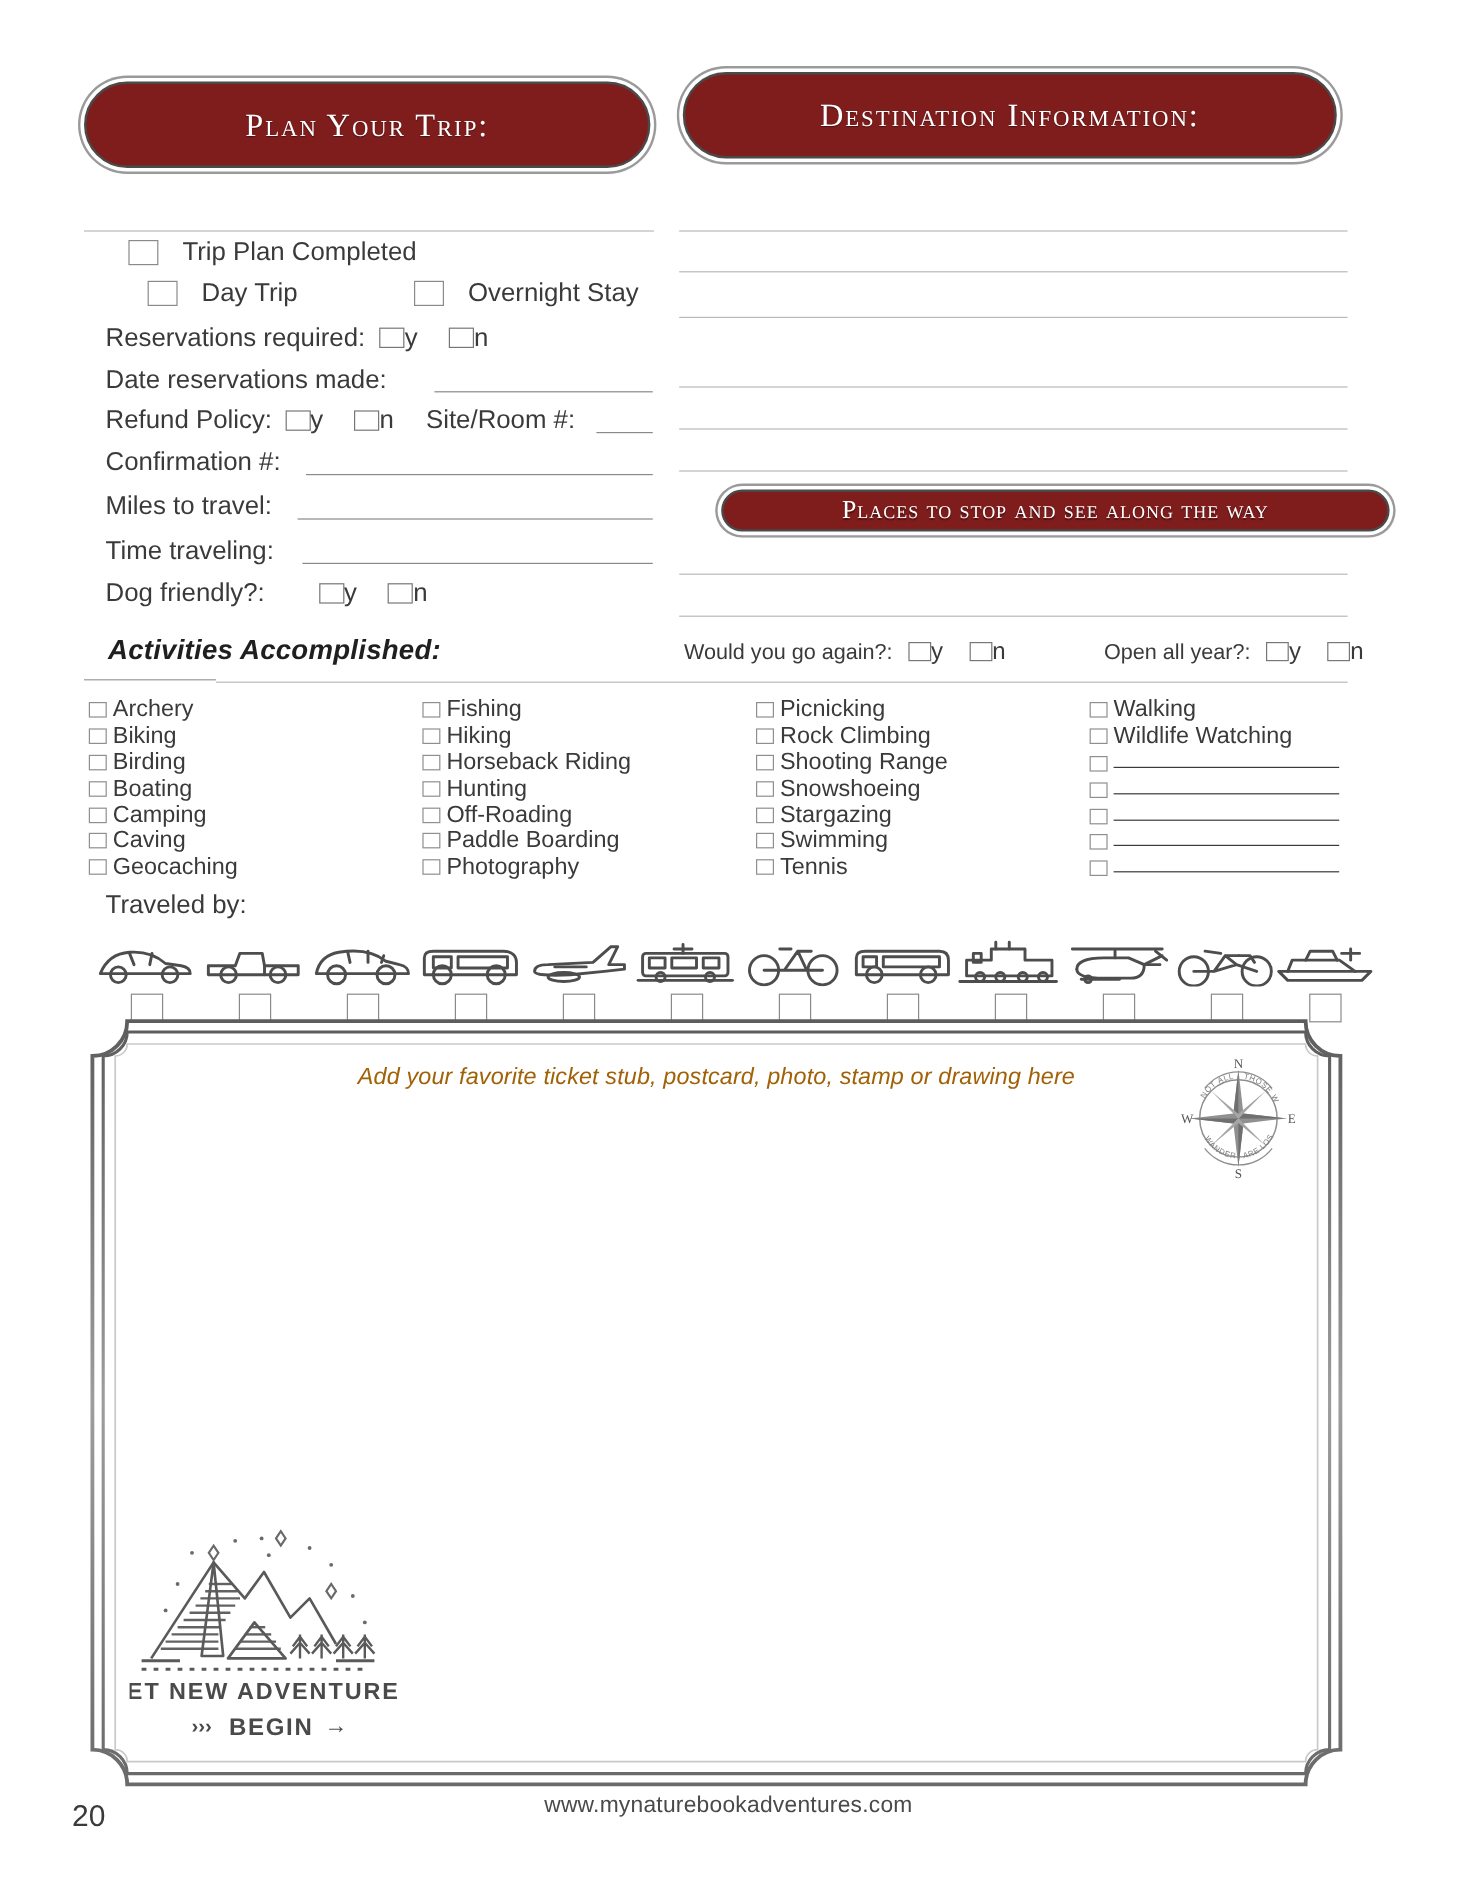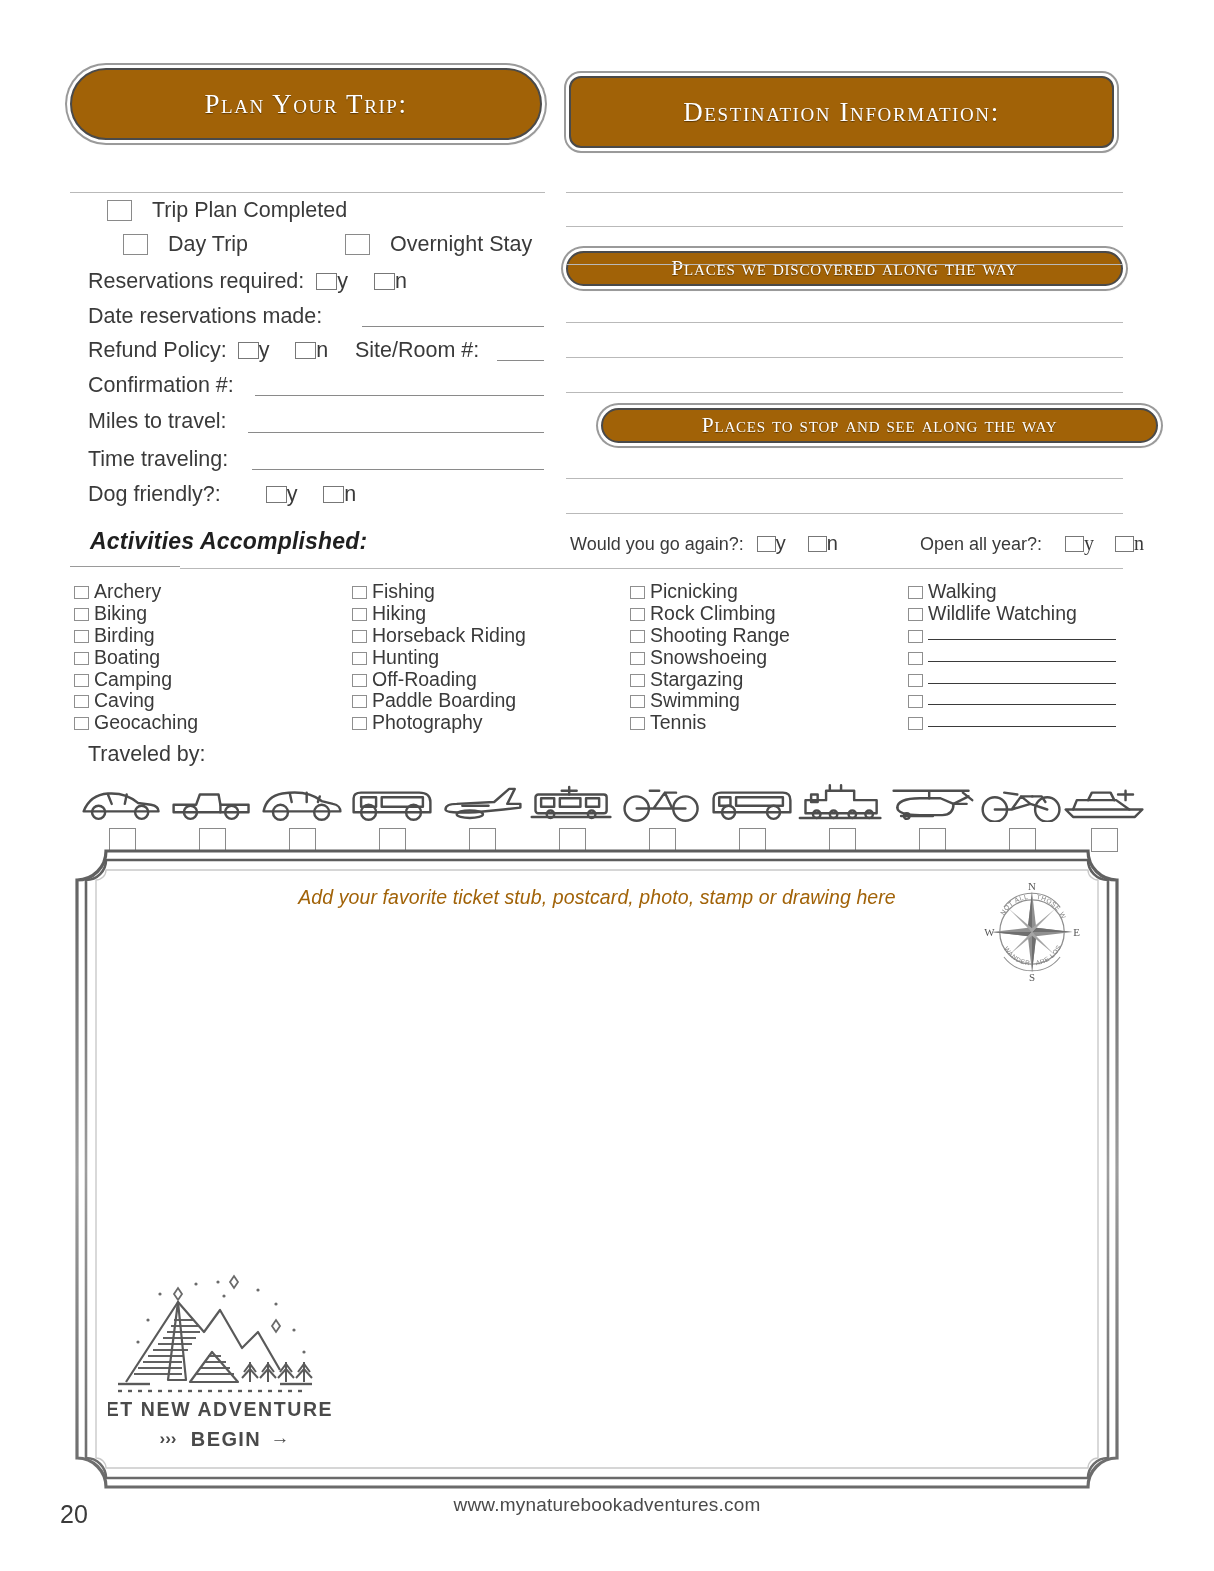--- a/index.html
+++ b/index.html
@@ -5,36 +5,36 @@
   html,body{margin:0;padding:0;background:#ffffff;}
   body{width:1214px;height:1571px;position:relative;overflow:hidden;
        font-family:"Liberation Sans", sans-serif; color:#2f2f2f;
        -webkit-font-smoothing:antialiased;}
 
   .page{position:absolute;left:0;top:0;width:1214px;height:1571px;}
 
   
   .banner{
     position:absolute;
-    background:#a16207;
+    background:#7f1d1d;
     border:2px solid #4a4a4a;
     border-radius:40px;
     box-shadow:0 0 0 3px #ffffff, 0 0 0 5px #9a9a9a, 2px 3px 3px rgba(0,0,0,.30);
     display:flex;align-items:center;justify-content:center;
     color:#ffffff;
     font-family:"Liberation Serif", serif;
     font-variant:small-caps;
     text-shadow:0 1px 1px rgba(0,0,0,.45);
     box-sizing:border-box;
   }
   .banner-title{font-size:27px;letter-spacing:1.6px;line-height:1;white-space:nowrap;}
   .banner-sub{font-size:21.5px;letter-spacing:.8px;line-height:1;white-space:nowrap;}
 
   #banner-plan{left:70px;top:68px;width:472px;height:72px;}
-  #banner-dest{left:569px;top:76px;width:545px;height:72px;border-radius:12px;}
+  #banner-dest{left:569px;top:60px;width:545px;height:72px;}
   #banner-discovered{left:566px;top:251px;width:557px;height:35px;border-radius:20px;}
   #banner-stopsee{left:566px;top:408px;width:557px;height:35px;border-radius:20px;margin-left:35px;}
 
   
   .rule{position:absolute;height:0;border-top:1.5px solid #b9b9b9;}
   .fill-line{position:absolute;height:0;border-bottom:1px solid #8a8a8a;}
 
   
   .lf{position:absolute;font-size:21.5px;color:#3a3a3a;line-height:1;white-space:nowrap;}
 
@@ -81,23 +81,20 @@
 <div class="page">
 
   <div class="banner" id="banner-plan">
     <span class="banner-title">Plan Your Trip:</span>
   </div>
 
   <div class="banner" id="banner-dest">
     <span class="banner-title">Destination Information:</span>
   </div>
 
-  <div class="banner" id="banner-discovered">
-    <span class="banner-sub">Places we discovered along the way</span>
-  </div>
 
   <div class="banner" id="banner-stopsee">
     <span class="banner-sub">Places to stop and see along the way</span>
   </div>
 
   <div class="rule" style="left:70px;top:192px;width:475px;"></div>
   <div class="rule" style="left:566px;top:192px;width:557px;"></div>
 
   <div class="lf" style="left:107px;top:200px;">
     <span class="cbox-lg"></span>
@@ -169,21 +166,21 @@
     <span>Would you go again?:</span>
     <span style="margin-left:8px;">
       <span class="cbox" style="width:19px;height:16px;"></span><span style="font-size:20px;">y</span>
       <span style="display:inline-block;width:12px;"></span>
       <span class="cbox" style="width:19px;height:16px;"></span><span style="font-size:20px;">n</span>
     </span>
   </div>
 
   <div class="lf" style="left:920px;top:533px;font-size:18px;">
     <span>Open all year?:</span>
-    <span style="margin-left:18px;font-family:Liberation Serif, serif;">
+    <span style="margin-left:8px;">
       <span class="cbox" style="width:19px;height:16px;"></span><span style="font-size:20px;">y</span>
       <span style="display:inline-block;width:12px;"></span>
       <span class="cbox" style="width:19px;height:16px;"></span><span style="font-size:20px;">n</span>
     </span>
   </div>
 
   <div id="act-title">Activities Accomplished:</div>
   <div class="rule" style="left:70px;top:566px;width:110px;border-top-color:#9a9a9a;"></div>
   <div class="rule" style="left:180px;top:568px;width:943px;"></div>
 

